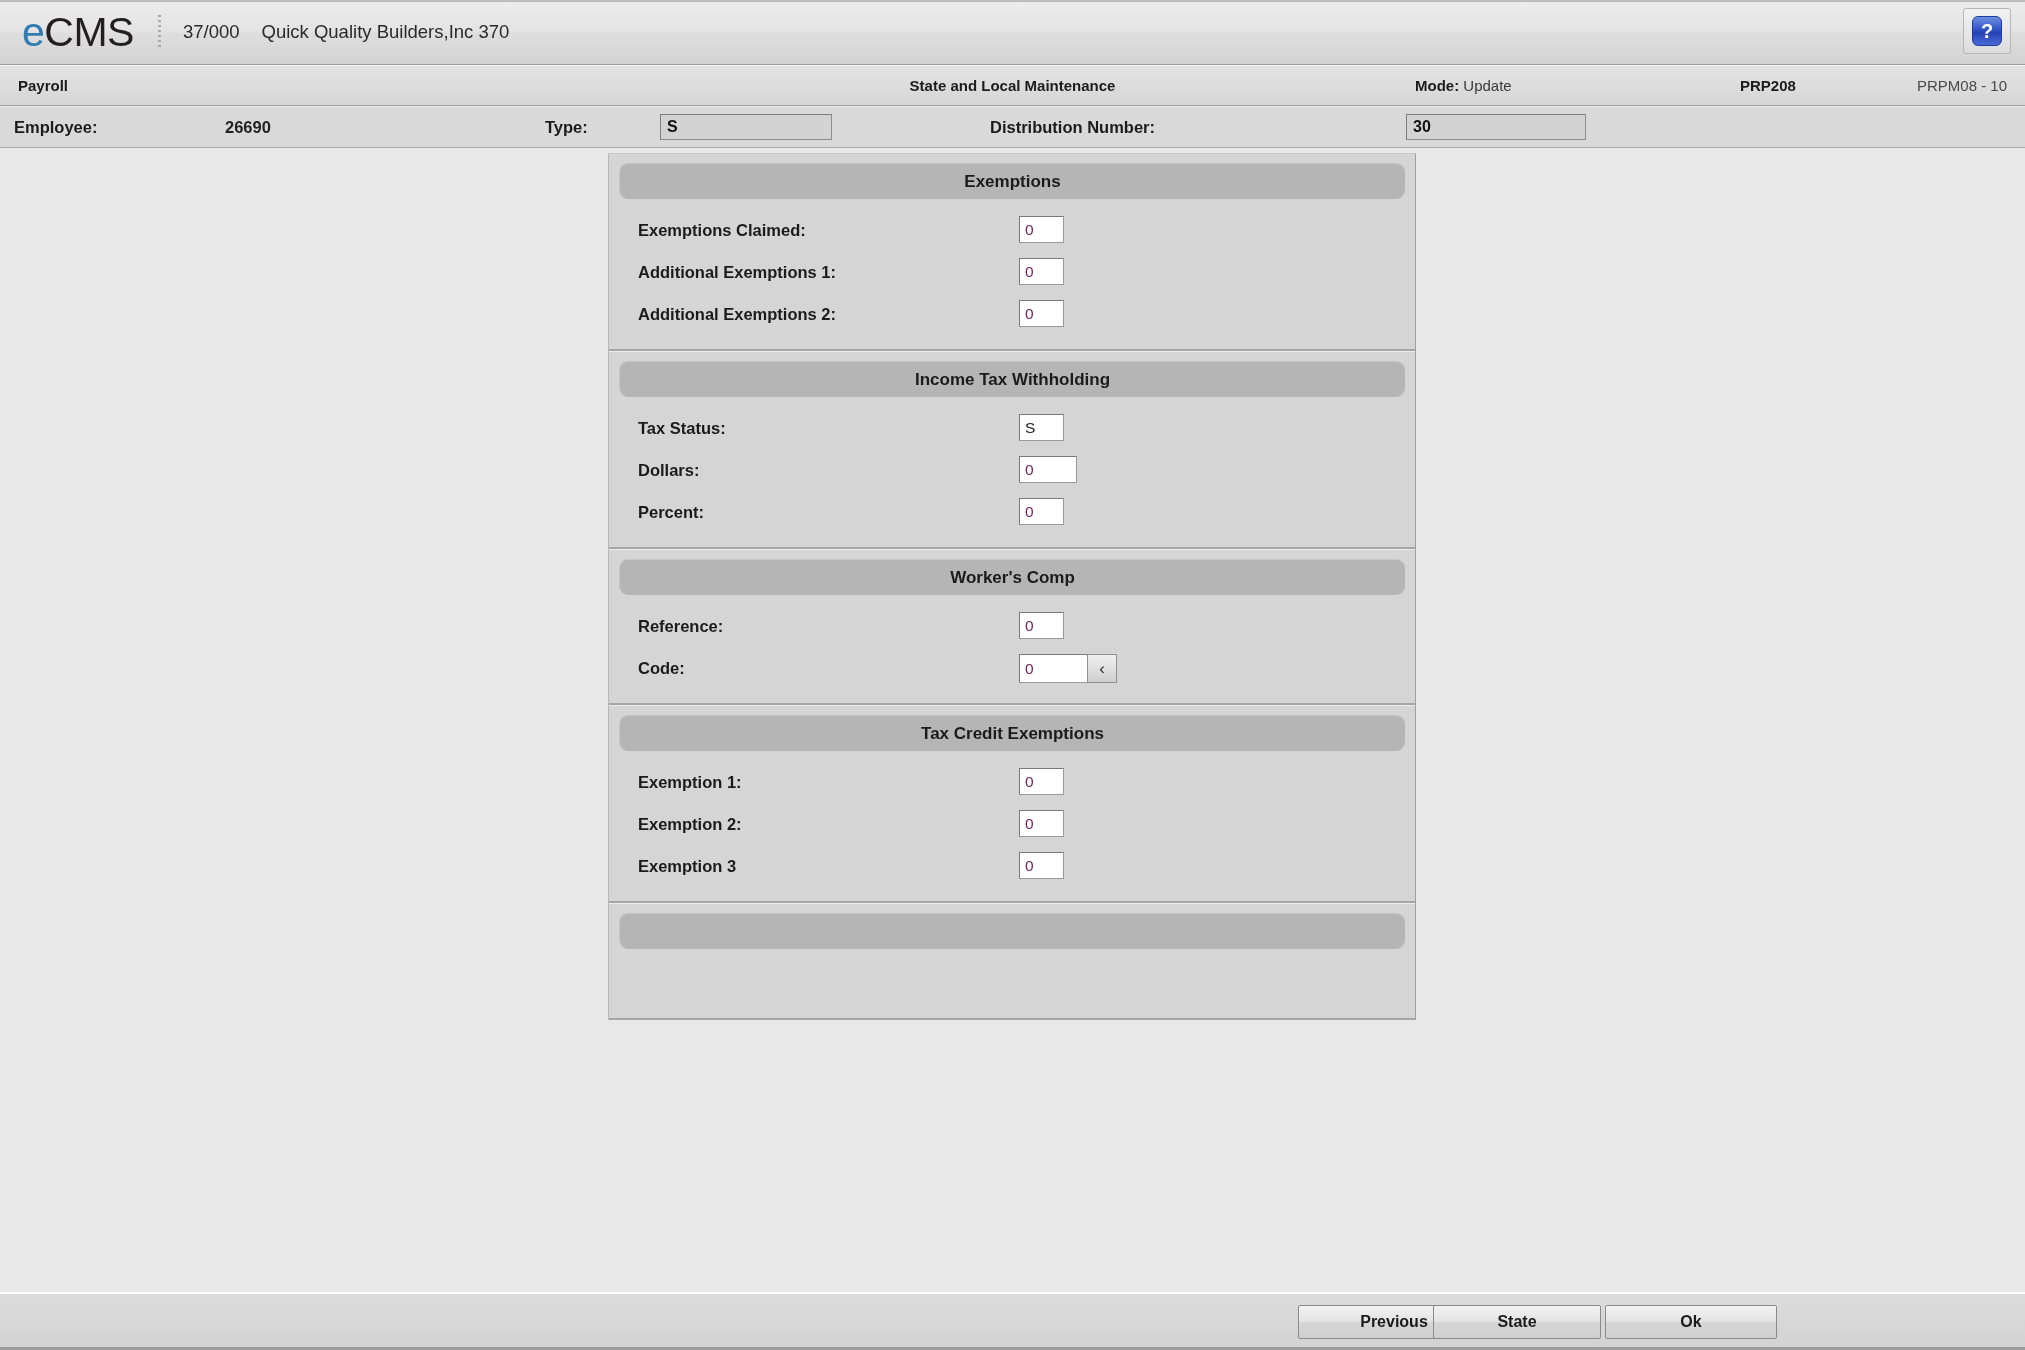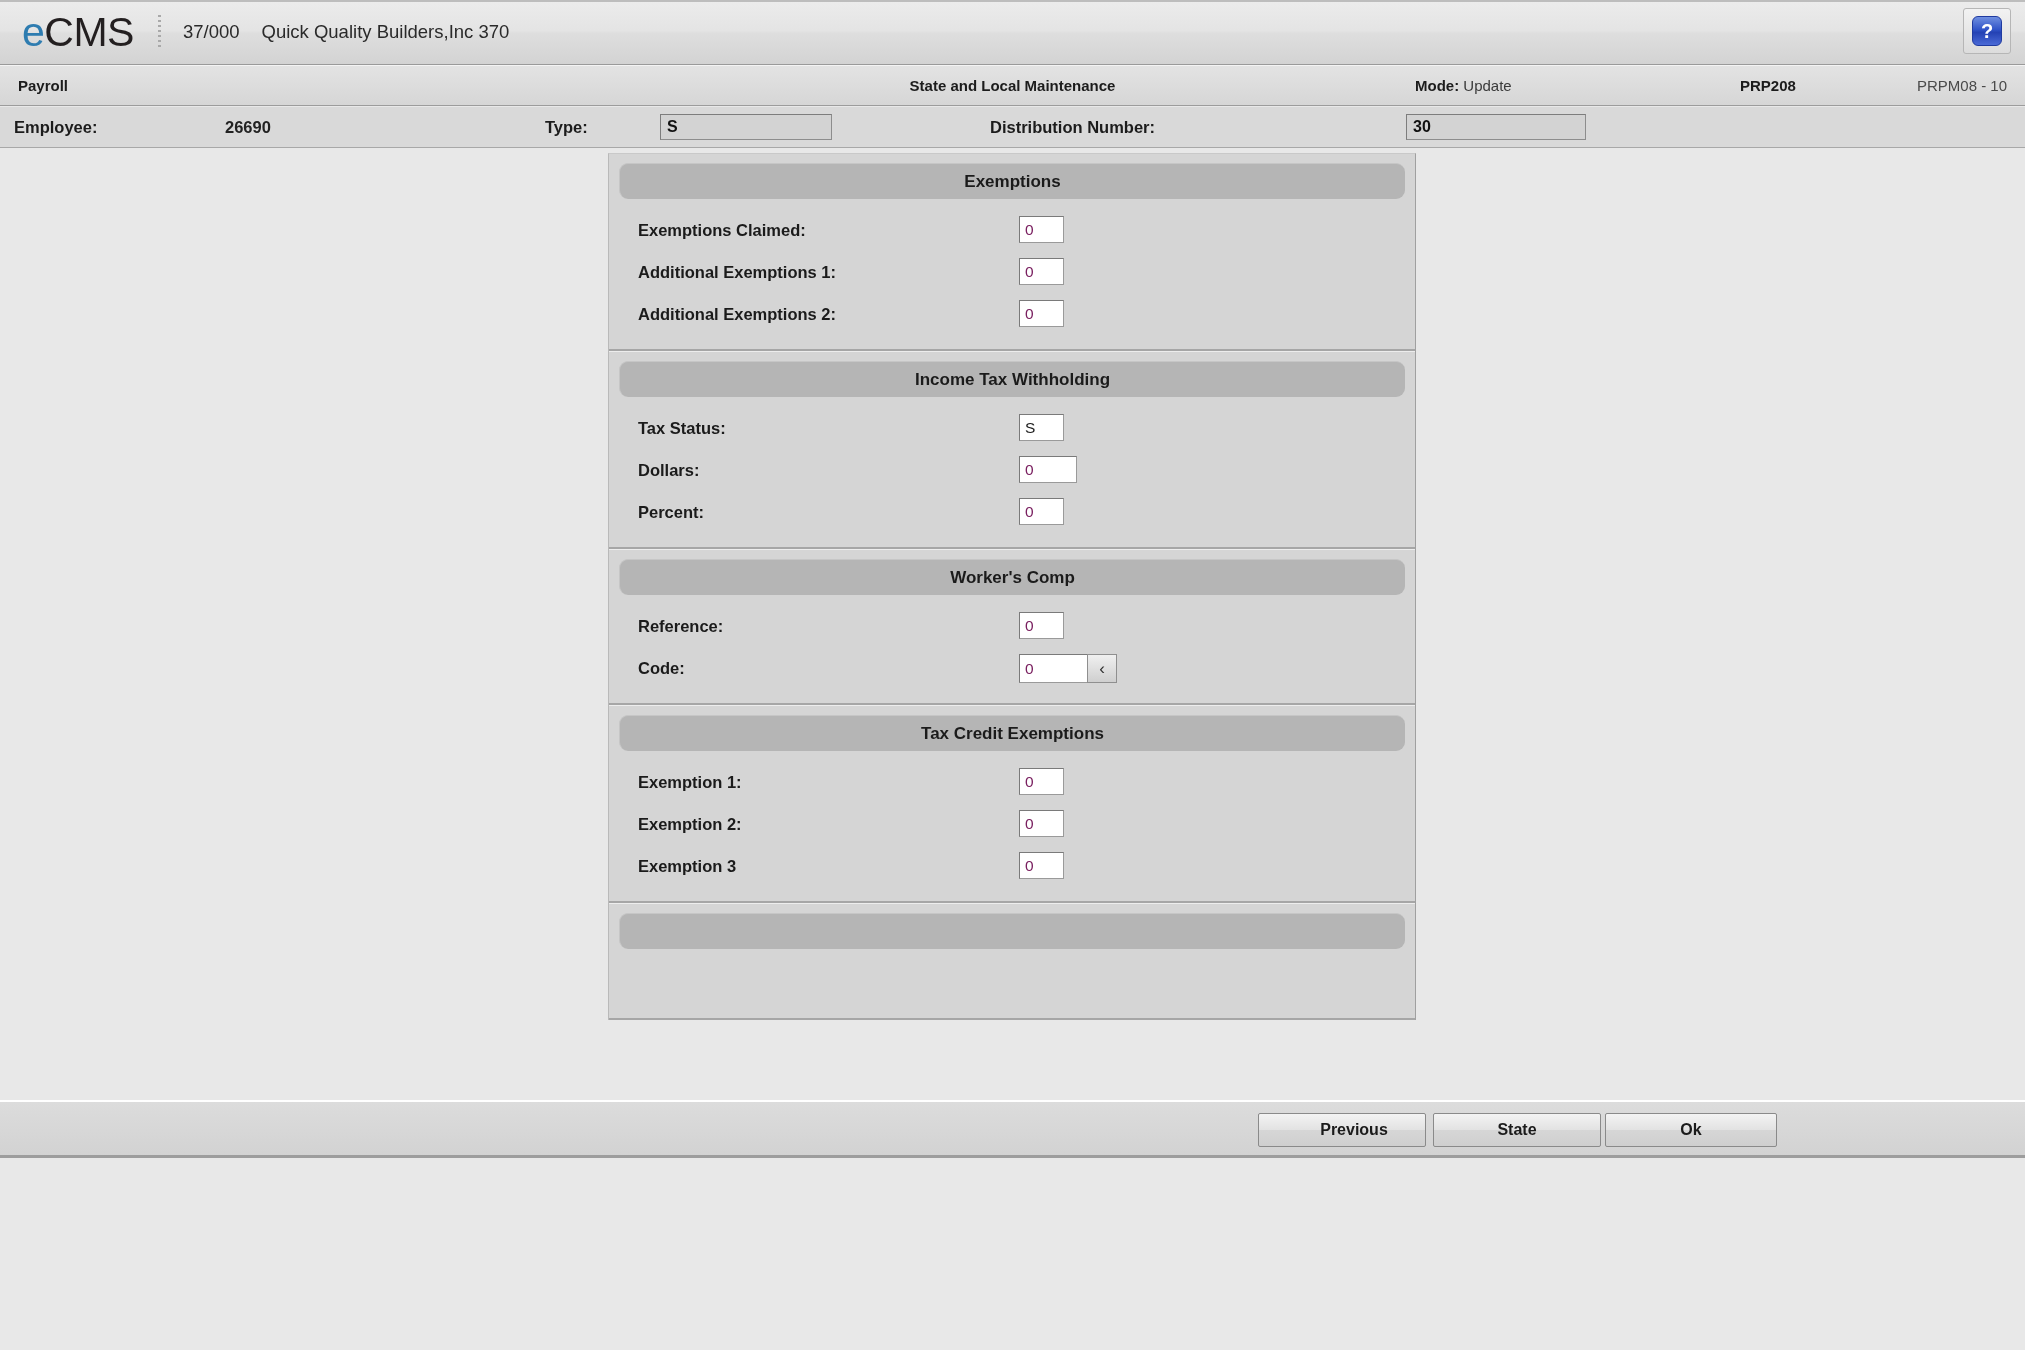--- a/index.html
+++ b/index.html
@@ -7,21 +7,21 @@
     margin: 0; padding: 0;
     width: 2025px; height: 1350px;
     overflow: hidden;
     background: #e8e8e8;
     font-family: "Liberation Sans", sans-serif;
   }
 
   #app {
     position: relative;
     width: 2025px;
-    height: 1158px;
+    height: 1350px;
     background: #e8e8e8;
   }
 
   
   .brandbar {
     position: absolute; left: 0; top: 0;
     width: 2025px; height: 65px;
     background: linear-gradient(to bottom, #ececec 0%, #e4e4e4 48%, #dedede 52%, #d3d3d3 100%);
     border-bottom: 1px solid #9a9a9a;
     display: flex; align-items: center;
@@ -224,21 +224,21 @@
   .btn {
     position: absolute; top: 11px; height: 34px;
     background: linear-gradient(to bottom,#f3f3f3 0%,#e2e2e2 50%,#d6d6d6 51%,#cfcfcf 100%);
     border: 1px solid #8a8a8a;
     border-radius: 2px;
     font-size: 16px; font-weight: bold; color: #1b1b1b;
     display: flex; align-items: center; justify-content: center;
     cursor: pointer;
     font-family: "Liberation Sans", sans-serif;
   }
-  .btn-prev { left: 1258px; width: 168px; padding-left: 24px; }
+  .btn-prev { left: 1298px; width: 168px; padding-left: 24px; }
   .btn-exit { left: 1433px; width: 168px; }
   .btn-ok   { left: 1605px; width: 172px; }
 </style>
 </head>
 <body>
 
 <div id="app">
 
   <div class="brandbar">
     <div class="logo"><span class="e">e</span><span class="cms">CMS</span></div>

